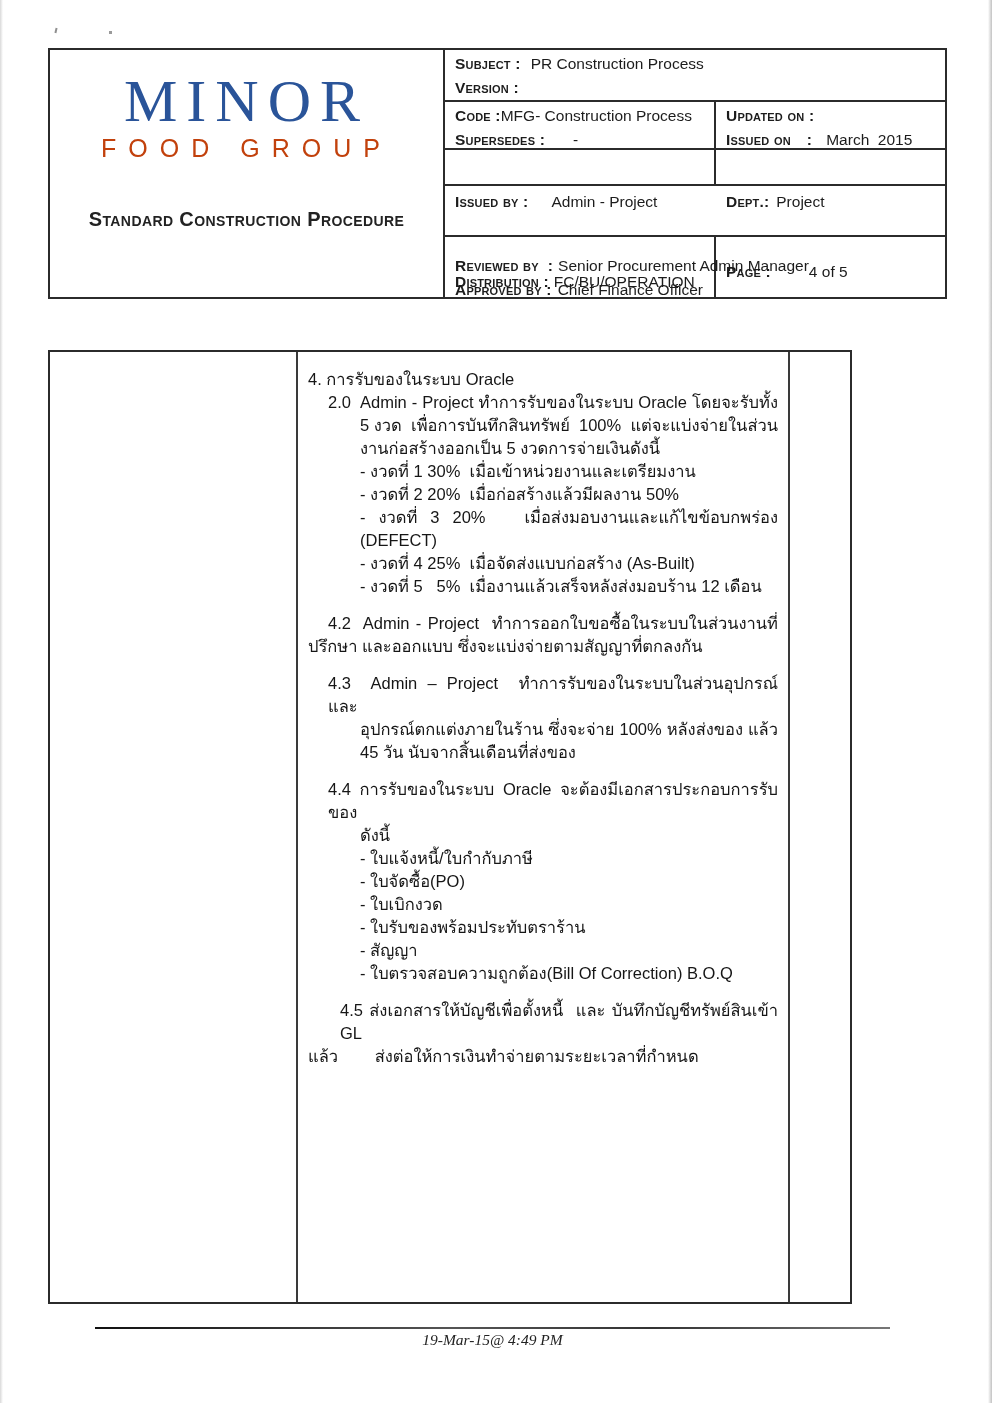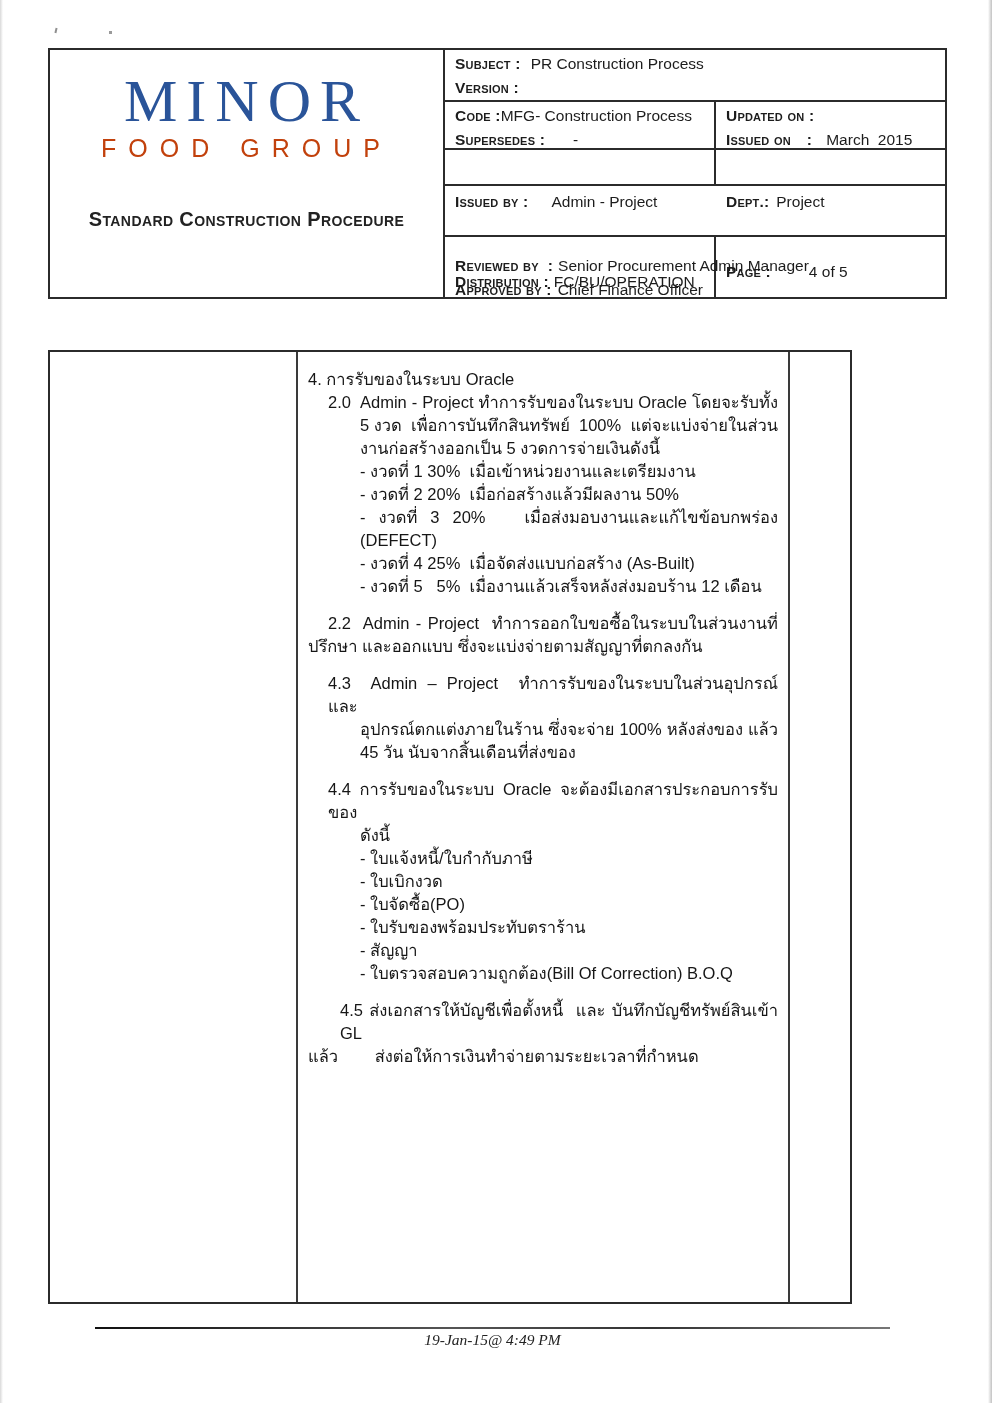--- a/index.html
+++ b/index.html
@@ -184,35 +184,35 @@
       <div class="bline ind1 just">2.0  Admin - Project ทำการรับของในระบบ Oracle โดยจะรับทั้ง</div>
       <div class="bline ind2 just">5 งวด  เพื่อการบันทึกสินทรัพย์  100%  แต่จะแบ่งจ่ายในส่วน</div>
       <div class="bline ind2">งานก่อสร้างออกเป็น 5 งวดการจ่ายเงินดังนี้</div>
       <div class="bline ind2">- งวดที่ 1 30%  เมื่อเข้าหน่วยงานและเตรียมงาน</div>
       <div class="bline ind2">- งวดที่ 2 20%  เมื่อก่อสร้างแล้วมีผลงาน 50%</div>
       <div class="bline ind2 just">-  งวดที่  3  20%      เมื่อส่งมอบงานและแก้ไขข้อบกพร่อง</div>
       <div class="bline ind2">(DEFECT)</div>
       <div class="bline ind2">- งวดที่ 4 25%  เมื่อจัดส่งแบบก่อสร้าง (As-Built)</div>
       <div class="bline ind2">- งวดที่ 5   5%  เมื่องานแล้วเสร็จหลังส่งมอบร้าน 12 เดือน</div>
       <div class="bgap"></div>
-      <div class="bline ind1 just">2.2  Admin - Project  ทำการออกใบขอซื้อในระบบในส่วนงานที่</div>
+      <div class="bline ind1 just">4.2  Admin - Project  ทำการออกใบขอซื้อในระบบในส่วนงานที่</div>
       <div class="bline ind0">ปรึกษา และออกแบบ ซึ่งจะแบ่งจ่ายตามสัญญาที่ตกลงกัน</div>
       <div class="bgap"></div>
       <div class="bline ind1 just">4.3  Admin – Project  ทำการรับของในระบบในส่วนอุปกรณ์  และ</div>
       <div class="bline ind2 just">อุปกรณ์ตกแต่งภายในร้าน ซึ่งจะจ่าย 100% หลังส่งของ แล้ว</div>
       <div class="bline ind2">45 วัน นับจากสิ้นเดือนที่ส่งของ</div>
       <div class="bgap"></div>
       <div class="bline ind1 just">4.4 การรับของในระบบ Oracle จะต้องมีเอกสารประกอบการรับของ</div>
       <div class="bline ind2">ดังนี้</div>
       <div class="bline ind2">- ใบแจ้งหนี้/ใบกำกับภาษี</div>
+      <div class="bline ind2">- ใบจัดซื้อ(PO)</div>
       <div class="bline ind2">- ใบเบิกงวด</div>
-      <div class="bline ind2">- ใบจัดซื้อ(PO)</div>
       <div class="bline ind2">- ใบรับของพร้อมประทับตราร้าน</div>
       <div class="bline ind2">- สัญญา</div>
       <div class="bline ind2">- ใบตรวจสอบความถูกต้อง(Bill Of Correction) B.O.Q</div>
       <div class="bgap"></div>
       <div class="bline ind3 just">4.5 ส่งเอกสารให้บัญชีเพื่อตั้งหนี้  และ บันทึกบัญชีทรัพย์สินเข้า GL</div>
       <div class="bline ind0">แล้ว        ส่งต่อให้การเงินทำจ่ายตามระยะเวลาที่กำหนด</div>
     </div>
 </div>
 
 <div class="footer-rule"></div>
-<div class="footer-stamp">19-Jan-15@ 4:49 PM</div>
+<div class="footer-stamp">19-Mar-15@ 4:49 PM</div>
 
 </body></html>

